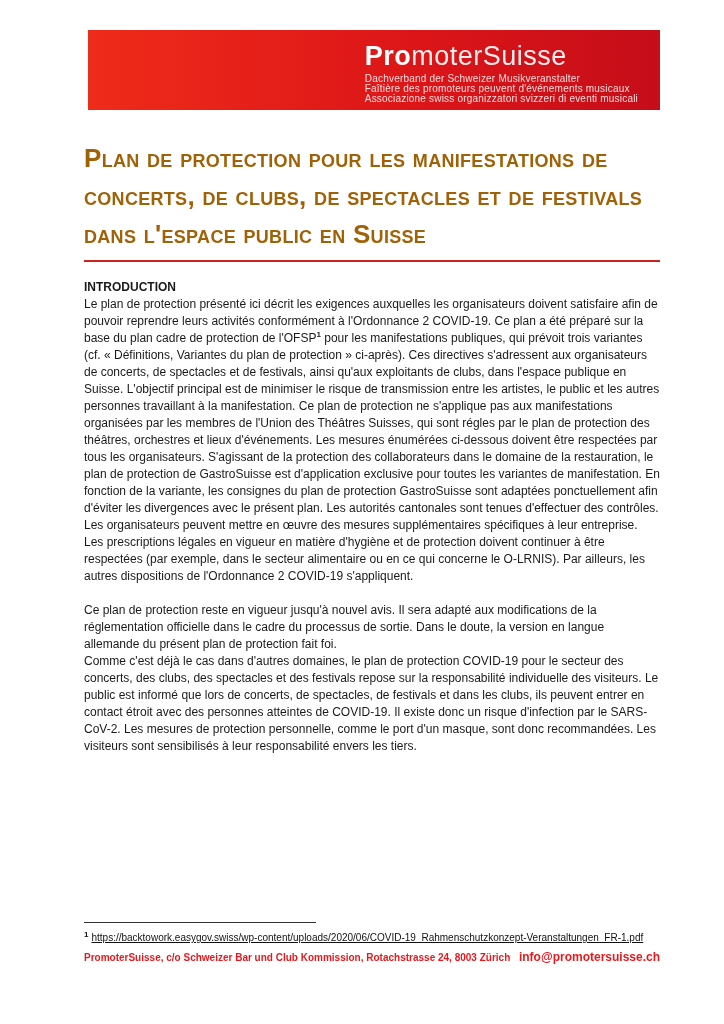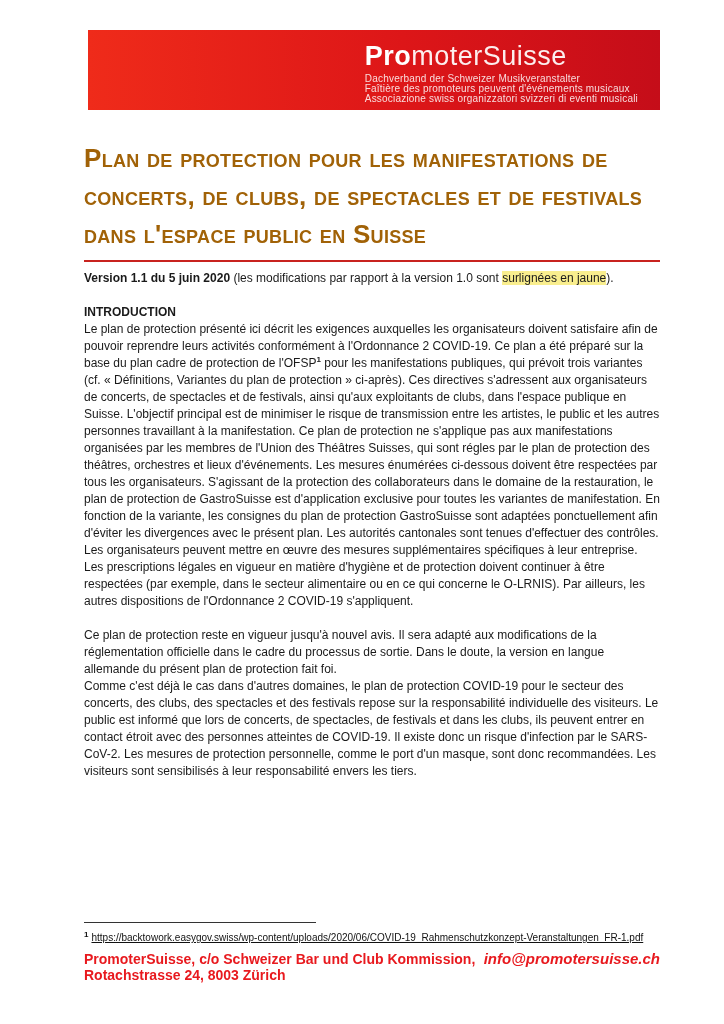--- a/index.html
+++ b/index.html
@@ -74,22 +74,22 @@
   }
   .footnote { font-size: 10px; line-height: 14px; color: #111111; }
   .footnote .fn-marker { font-size: 8px; font-weight: 700; vertical-align: super; margin-right: 3px; }
   .footnote a { color: #111111; text-decoration: underline; }
   .footer-red {
     margin-top: 5px;
     display: flex;
     justify-content: space-between;
     align-items: baseline;
   }
-  .footer-address { font-size: 14px; font-weight: 700; color: #e8191e; }
-  .footer-email { font-size: 15px; font-weight: 700; color: #e8191e; text-decoration: none; font-style: italic; }
+  .footer-address { font-size: 10px; font-weight: 700; color: #e8191e; }
+  .footer-email { font-size: 12px; font-weight: 700; color: #e8191e; text-decoration: none; }
 </style>
 </head>
 <body>
 
 <div class="page">
 
   <div class="band">
     <div class="logo-block">
       <div class="logo"><span class="lb">Pro</span><span class="lr">moterSuisse</span></div>
       <div class="taglines">
@@ -97,21 +97,20 @@
         <div class="tagline">Faîtière des promoteurs peuvent d'événements musicaux</div>
         <div class="tagline">Associazione swiss organizzatori svizzeri di eventi musicali</div>
       </div>
     </div>
   </div>
 
   <h1 class="doc-title">Plan de protection pour les manifestations de concerts, de clubs, de spectacles et de festivals dans l'espace public en Suisse</h1>
 
   <hr class="title-rule">
 
-  <p class="version-line"><span class="vb">Version 1.1 du 5 juin 2020</span><span> (les modifications par rapport à la version 1.0 sont </span><span class="hl">surlignées en jaune</span><span>).</span></p>
 
   <h2 class="section-heading">INTRODUCTION</h2>
 
   <p class="para"><span>Le plan de protection présenté ici décrit les exigences auxquelles les organisateurs doivent satisfaire afin de pouvoir reprendre leurs activités conformément à l'Ordonnance 2 COVID-19. Ce plan a été préparé sur la base du plan cadre de protection de l'OFSP</span><sup class="fn-ref">1</sup><span> pour les manifestations publiques, qui prévoit trois variantes (cf. « Définitions, Variantes du plan de protection » ci-après). Ces directives s'adressent aux organisateurs de concerts, de spectacles et de festivals, ainsi qu'aux exploitants de clubs, dans l'espace publique en Suisse. L'objectif principal est de minimiser le risque de transmission entre les artistes, le public et les autres personnes travaillant à la manifestation. Ce plan de protection ne s'applique pas aux manifestations organisées par les membres de l'Union des Théâtres Suisses, qui sont régles par le plan de protection des théâtres, orchestres et lieux d'événements. Les mesures énumérées ci-dessous doivent être respectées par tous les organisateurs. S'agissant de la protection des collaborateurs dans le domaine de la restauration, le plan de protection de GastroSuisse est d'application exclusive pour toutes les variantes de manifestation. En fonction de la variante, les consignes du plan de protection GastroSuisse sont adaptées ponctuellement afin d'éviter les divergences avec le présent plan. Les autorités cantonales sont tenues d'effectuer des contrôles. Les organisateurs peuvent mettre en œuvre des mesures supplémentaires spécifiques à leur entreprise. Les prescriptions légales en vigueur en matière d'hygiène et de protection doivent continuer à être respectées (par exemple, dans le secteur alimentaire ou en ce qui concerne le O-LRNIS). Par ailleurs, les autres dispositions de l'Ordonnance 2 COVID-19 s'appliquent.</span></p>
 
   <p class="para gap">Ce plan de protection reste en vigueur jusqu'à nouvel avis. Il sera adapté aux modifications de la réglementation officielle dans le cadre du processus de sortie. Dans le doute, la version en langue allemande du présent plan de protection fait foi.</p>
 
 
   <p class="para">Comme c'est déjà le cas dans d'autres domaines, le plan de protection COVID-19 pour le secteur des concerts, des clubs, des spectacles et des festivals repose sur la responsabilité individuelle des visiteurs. Le public est informé que lors de concerts, de spectacles, de festivals et dans les clubs, ils peuvent entrer en contact étroit avec des personnes atteintes de COVID-19. Il existe donc un risque d'infection par le SARS-CoV-2. Les mesures de protection personnelle, comme le port d'un masque, sont donc recommandées. Les visiteurs sont sensibilisés à leur responsabilité envers les tiers.</p>
 

